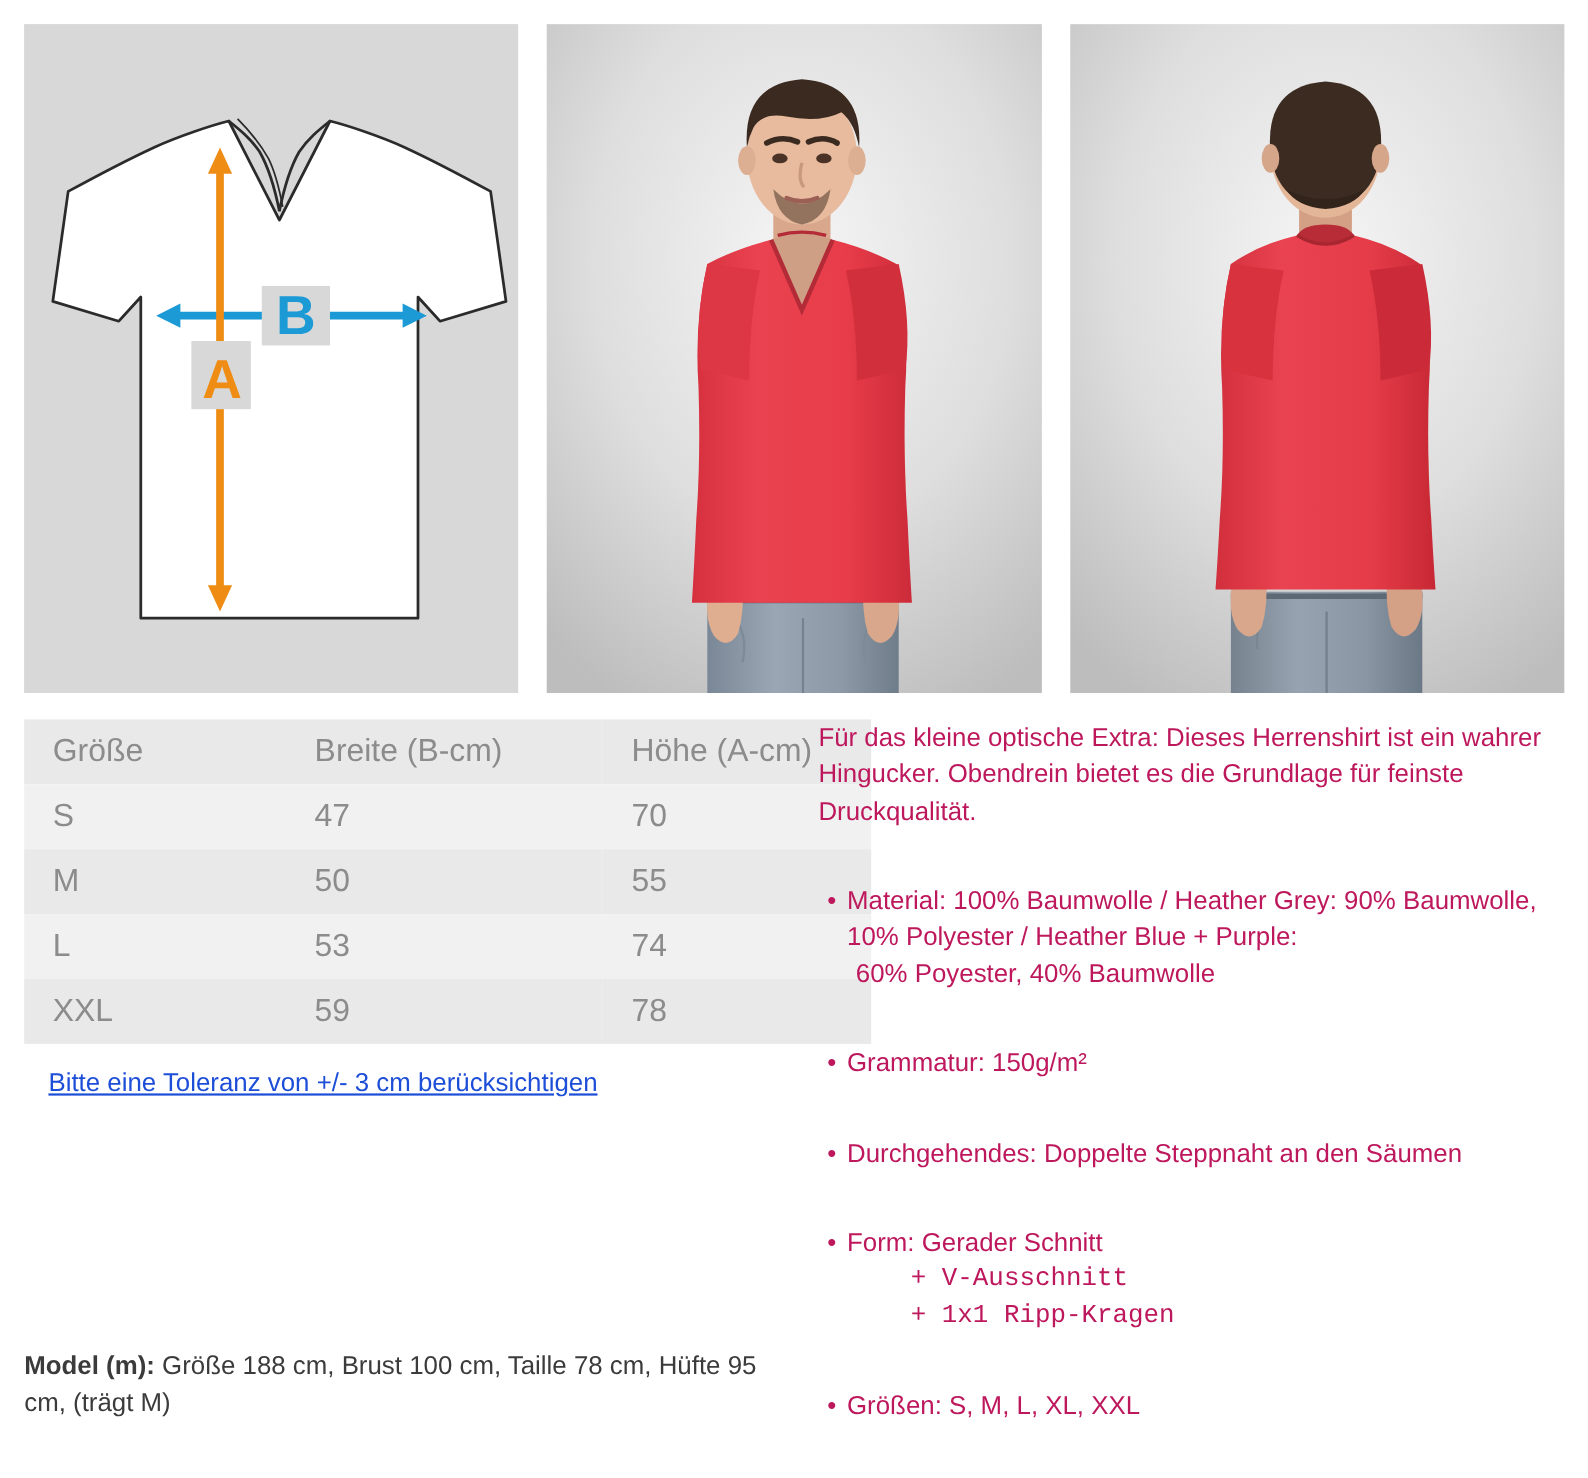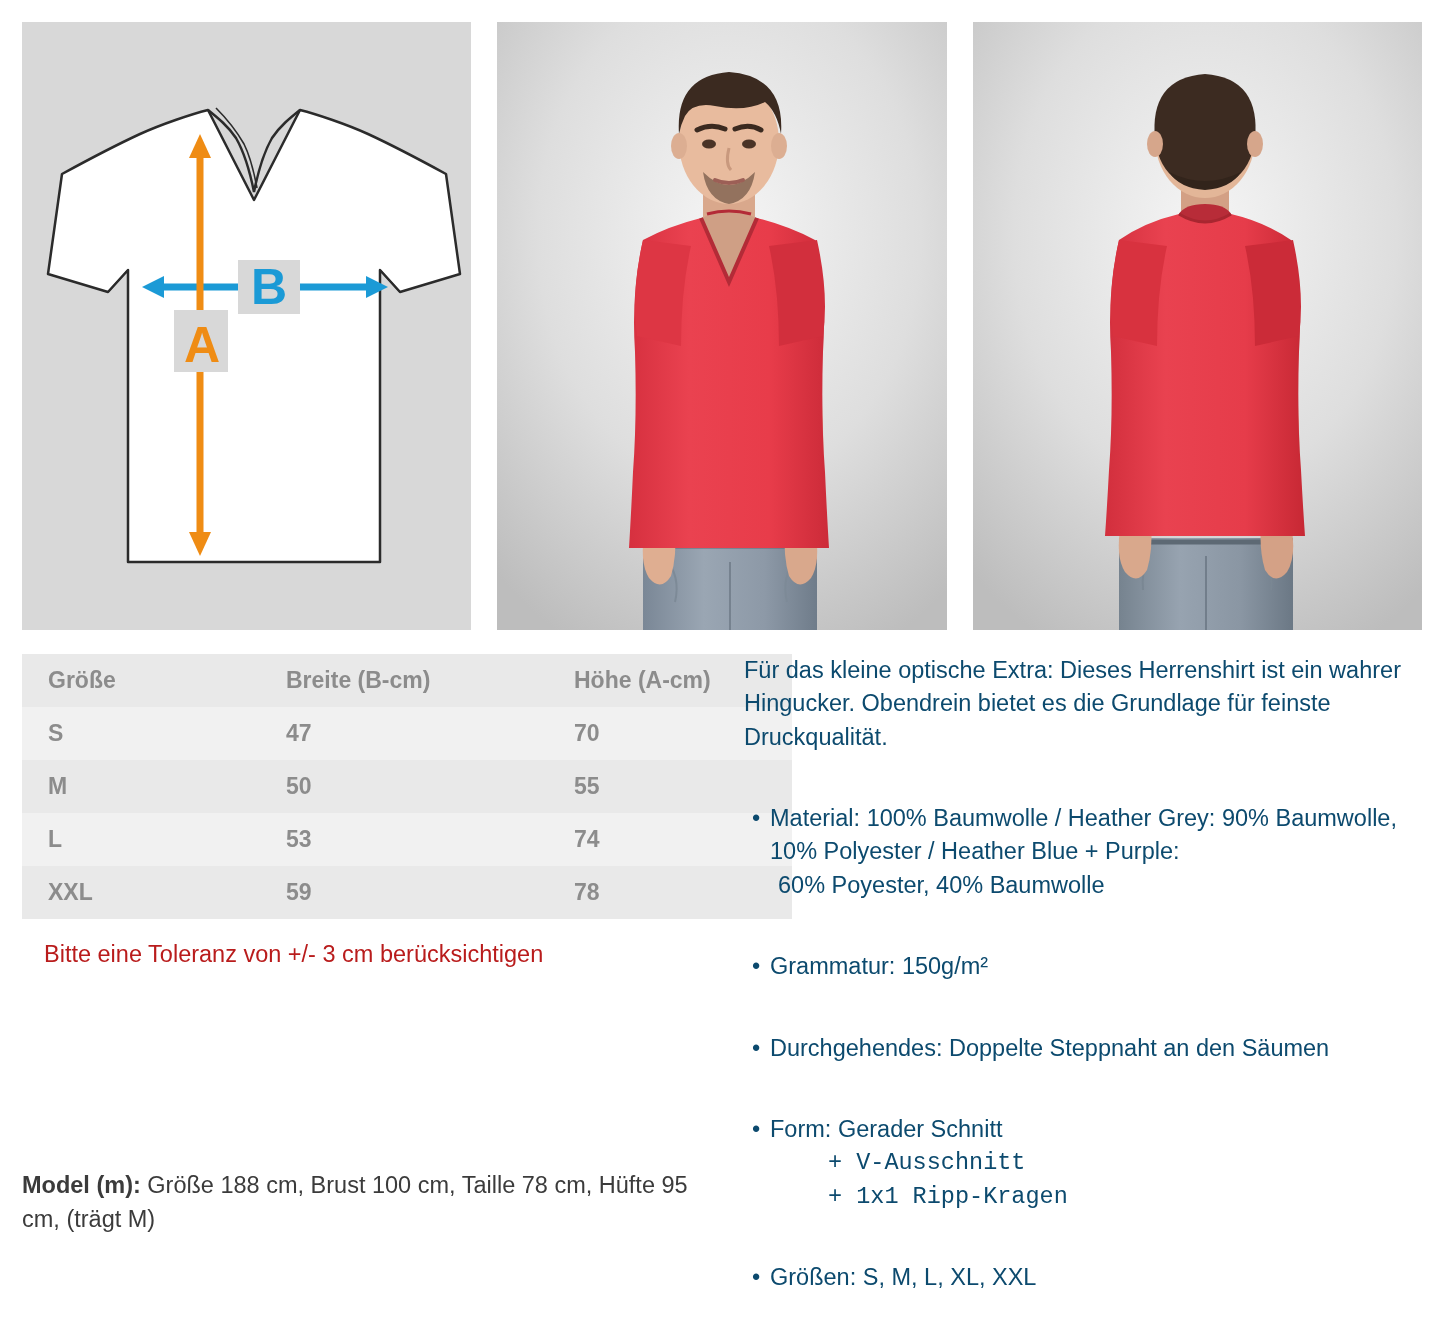--- a/index.html
+++ b/index.html
@@ -58,57 +58,58 @@
     display: flex;
     padding: 24px 22px 0 22px;
     box-sizing: border-box;
   }
   .left-col { width: 700px; }
   .right-col {
     width: 700px;
     margin-left: 22px;
     font-size: 23.5px;
     line-height: 1.42;
-    color: #0c4a6e;
+    color: #be185d;
   }
 
   
   table.size-table {
     border-collapse: collapse;
     width: 692px;
     table-layout: fixed;
   }
   table.size-table th,
   table.size-table td {
     text-align: left;
-    font-weight: bold;
-    font-size: 23px;
+    font-weight: normal;
+    font-size: 29px;
     color: #8c8c8c;
     padding: 13px 0 13px 26px;
   }
   table.size-table th { color: #8c8c8c; }
   table.size-table thead tr { background: #e9e9e9; }
   table.size-table tbody tr:nth-child(odd) { background: #f1f1f1; }
   table.size-table tbody tr:nth-child(even) { background: #e9e9e9; }
   .col-size { width: 212px; }
   .col-b { width: 262px; }
   .col-h { width: 218px; }
 
   .tolerance {
     font-size: 23.5px;
-    color: #b91c1c;
+    color: #1d4ed8;
     margin: 22px 0 0 22px;
+    text-decoration: underline;
   }
   .model-info {
     font-size: 23.5px;
     color: #3b3b3b;
     margin: 0 0 0 22px;
     line-height: 1.45;
     position: absolute;
-    top: 1168px;
+    top: 1224px;
     width: 700px;
   }
   .model-info b { font-weight: bold; }
 
   .intro { margin: 0 0 22px 0; }
   ul.spec {
     list-style: none;
     margin: 0;
     padding: 0;
   }

